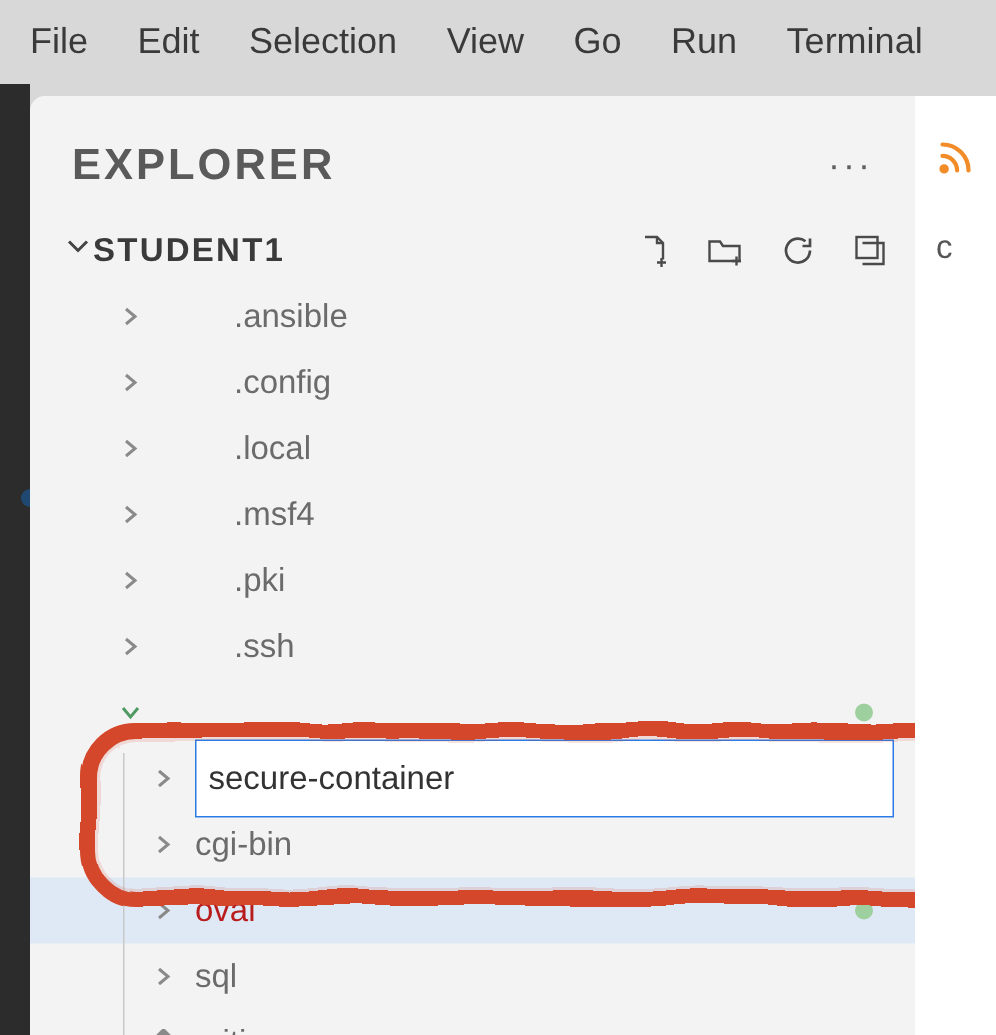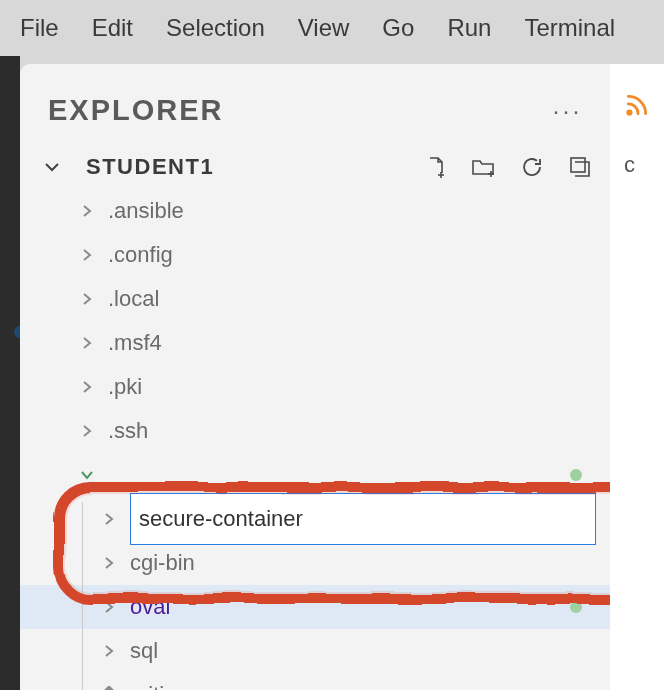--- a/index.html
+++ b/index.html
@@ -11,47 +11,47 @@
   .workspace { display: flex; height: calc(100% - 56px); }
   .activity-bar { width: 20px; background: #2c2c2c; position: relative; }
   .activity-dot { position:absolute; left:14px; top:270px; width:12px; height:12px; border-radius:50%; background:#0a84ff55; }
 
   .sidebar { flex: 0 0 590px; background: #f3f3f3; border-top-left-radius: 10px; margin-top: 8px; position: relative; padding-top: 8px; }
   .side-header { display:flex; align-items:center; justify-content:space-between; padding: 22px 28px 10px 28px; }
   .side-title { font-size: 29px; letter-spacing: 2px; color: #5a5a5a; font-weight: bold; }
   .side-more  { color:#606060; font-size:24px; letter-spacing:2px; cursor:pointer; }
 
   .section-header { display:flex; align-items:center; justify-content:space-between; padding: 16px 16px 8px 22px; }
-  .section-left { display:flex; align-items:center; gap:24px; }
+  .section-left { display:flex; gap:0; }
   .section-name { font-size:22px; font-weight:700; letter-spacing:1.5px; color:#3a3a3a; }
   .chevron { display:inline-block; }
   .chevron svg { display:block; }
   .section-actions { display:flex; gap:20px; align-items:center; }
   .act-btn { width:28px; height:28px; display:flex; align-items:center; justify-content:center; color:#4a4a4a; cursor:pointer; }
 
   .tree { padding-left: 0; }
   .tree-row { display:flex; align-items:center; height:44px; font-size:22px; color:#6b6b6b; position:relative; }
-  .row-l1 { padding-left: 56px; }
+  .row-l1 { padding-left: 56px; gap: 48px; }
   .row-l2 { padding-left: 78px; text-align: center; }
   .tw { display:inline-flex; width:22px; justify-content:center; margin-right:10px; color:#8a8a8a; }
   .label { white-space:nowrap; }
 
   .guide-v { position:absolute; left:62px; top:438px; bottom:0; width:1px; background:#c9c9c9; }
 
   .row-expanded .label { color:#4e9a62; }
   .row-expanded .tw svg path { stroke:#4e9a62; }
   .row-expanded { position:relative; }
   .dot-mod { position:absolute; right:28px; top:50%; width:12px; height:12px; border-radius:50%; background:#9ecf9e; transform:translateY(-50%); }
 
   .row-editing { padding-left:78px; }
   .row-editing .tw { color:#8a8a8a; }
   .edit-input { flex:1; height:52px; border:1.5px solid #2a7be4; background:#fff; font-size:22px; color:#333; padding:0 8px; margin-right:14px; outline:none; }
 
   .row-highlight { background:#dfe9f5; }
-  .row-highlight .label { color:#4c1d95; }
+  .row-highlight .label { color:#b91c1c; }
 
   .right-strip { flex:1; background:#ffffff; border-top-left-radius:0; margin-top:8px; position:relative; }
   .rss-icon { position:absolute; left:14px; top:28px; color:#f28c28; }
   .right-letter { position:absolute; left:14px; top:88px; font-size:22px; color:#555; }
 
   
   .scribble { position:absolute; left:34px; top:418px; width:598px; height:122px; border: 10px solid #d5462a; border-radius: 36px; pointer-events:none;
     filter: url(#rough); box-shadow: 0 0 0 2px rgba(213,70,42,0.15) inset; }
 </style>
 </head>

